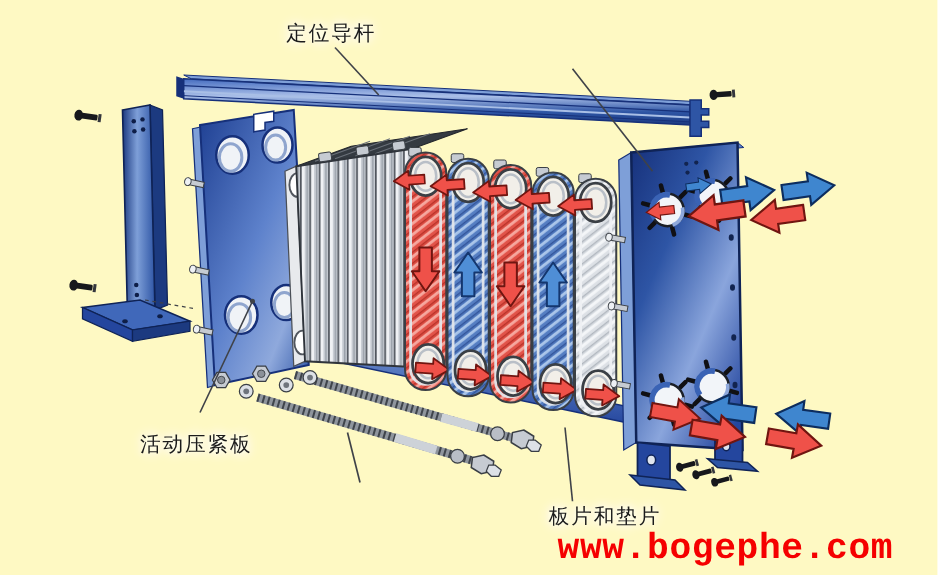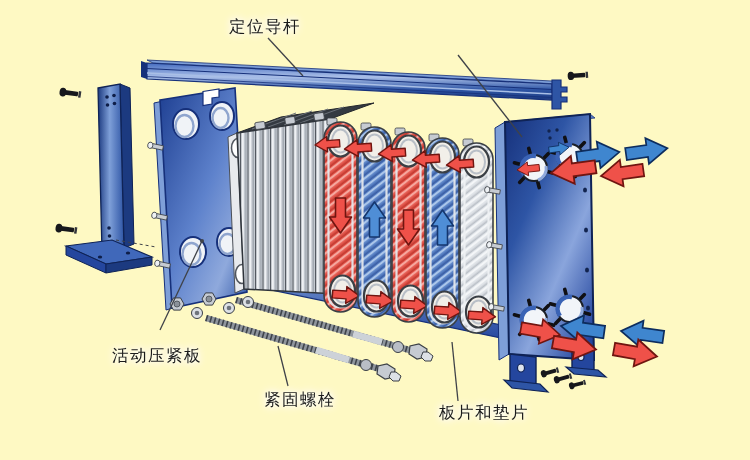--- a/index.html
+++ b/index.html
@@ -327,15 +327,15 @@
     <path d="M160,330 L202,241"></path>
     <path d="M288,386 L278,346"></path>
     <path d="M458,401 L452,342"></path>
     <path d="M116,240 L156,247" stroke-width="1" stroke-dasharray="3 3"></path>
   </g>
   <circle cx="202" cy="241" r="2" fill="#3f4248"></circle>
 </svg>
 
   <div class="lbl" style="left:229px; top:16px">定位导杆</div>
   <div class="lbl" style="left:112px; top:345px">活动压紧板</div>
-  <div class="lbl" style="left:264px; top:389px">紧固螺栓</div>
   <div class="lbl" style="left:439px; top:402px">板片和垫片</div>
+  <div class="watermark">www.bogephe.com</div>
 </div>
 
 </body></html>

